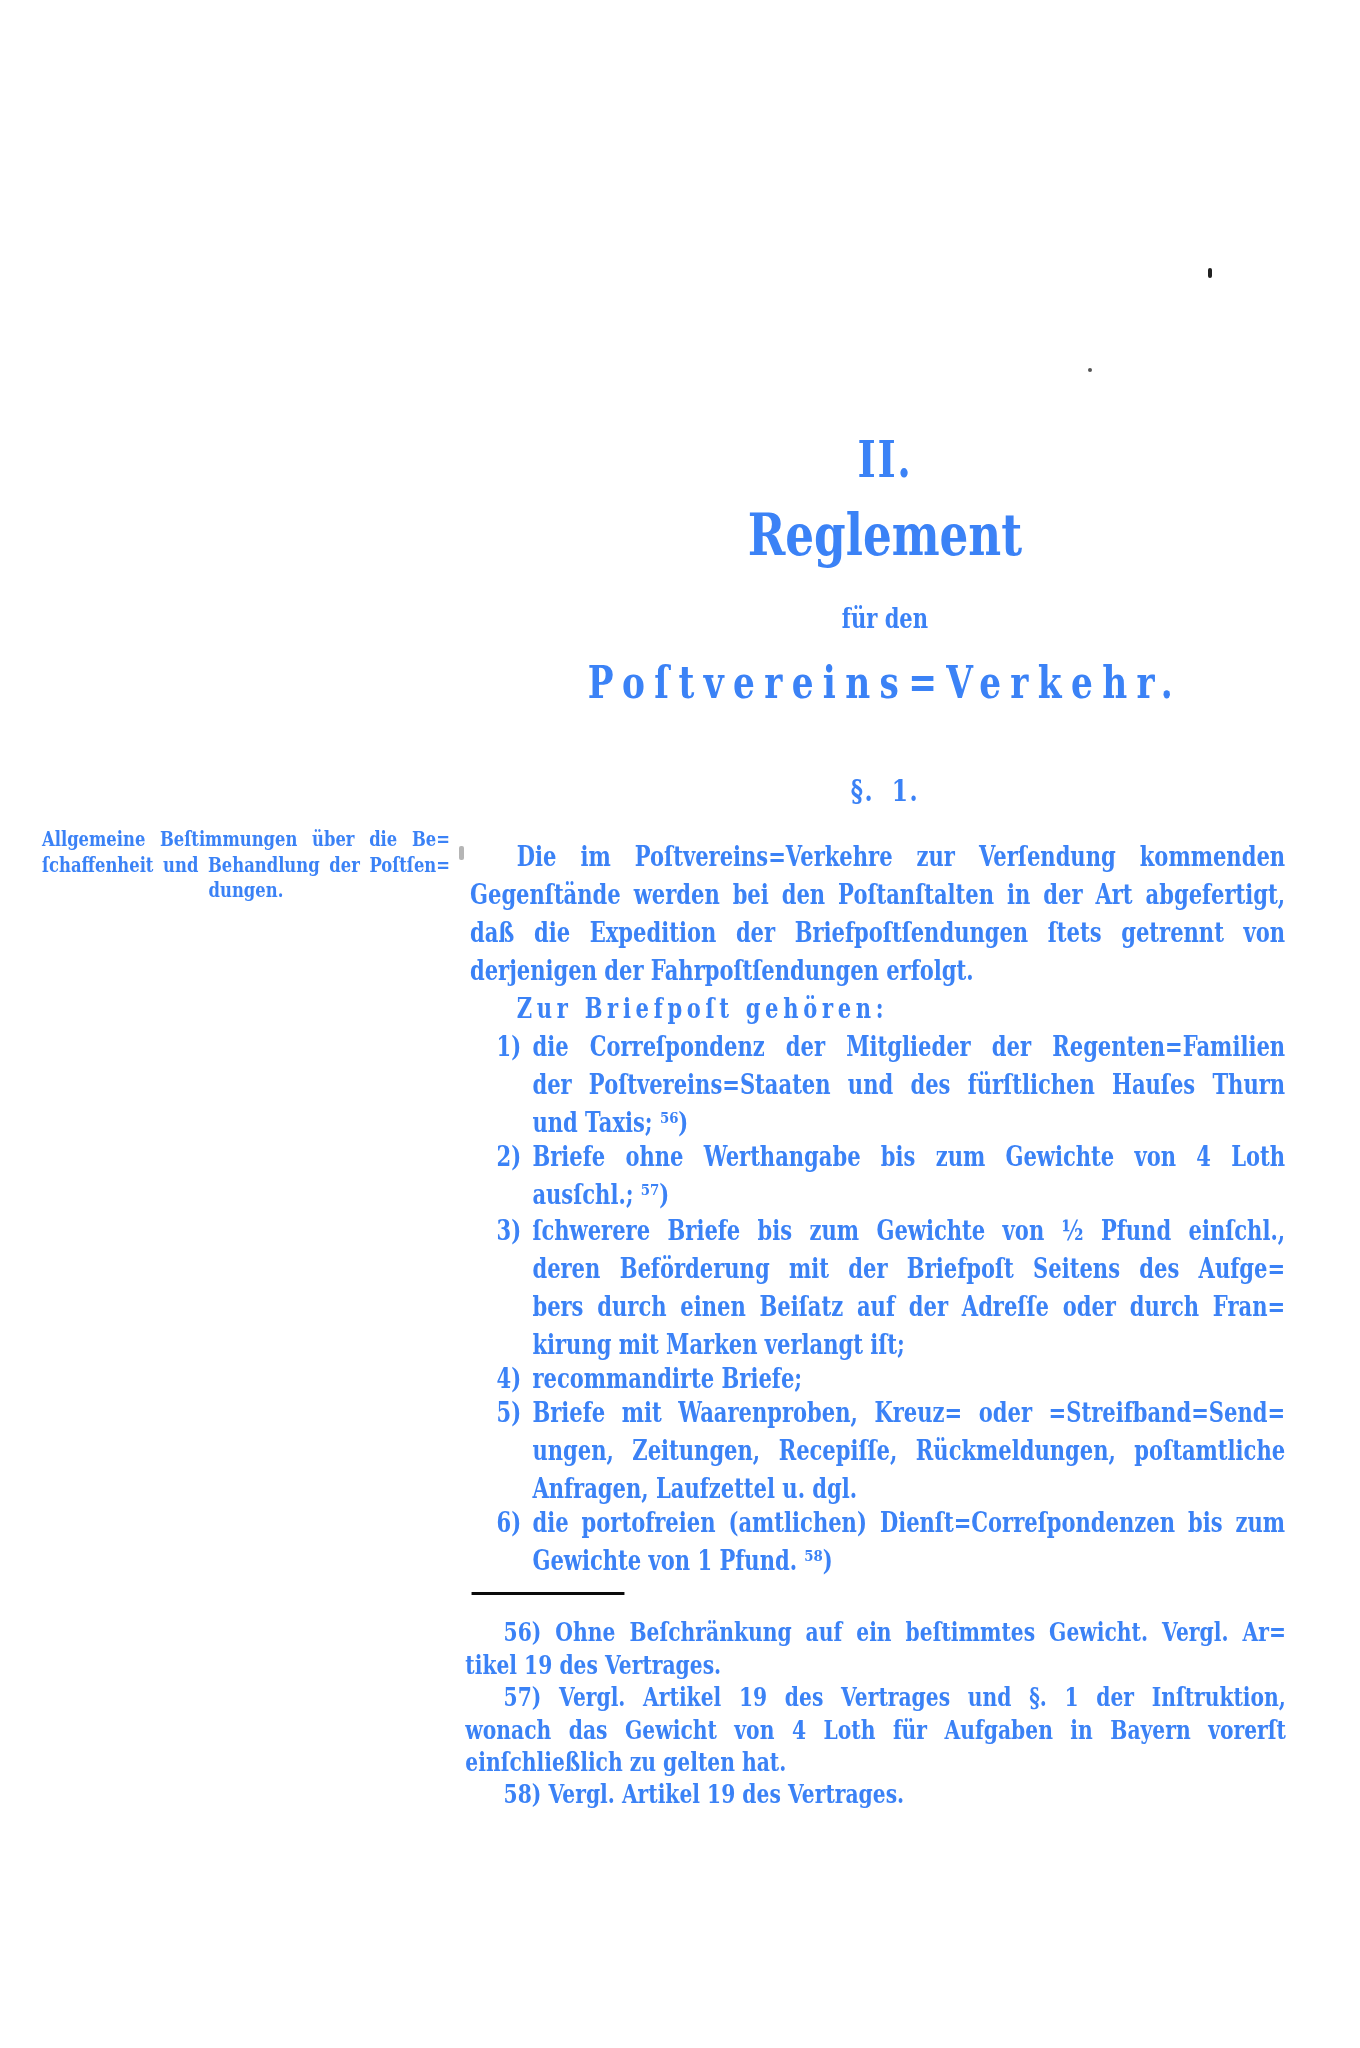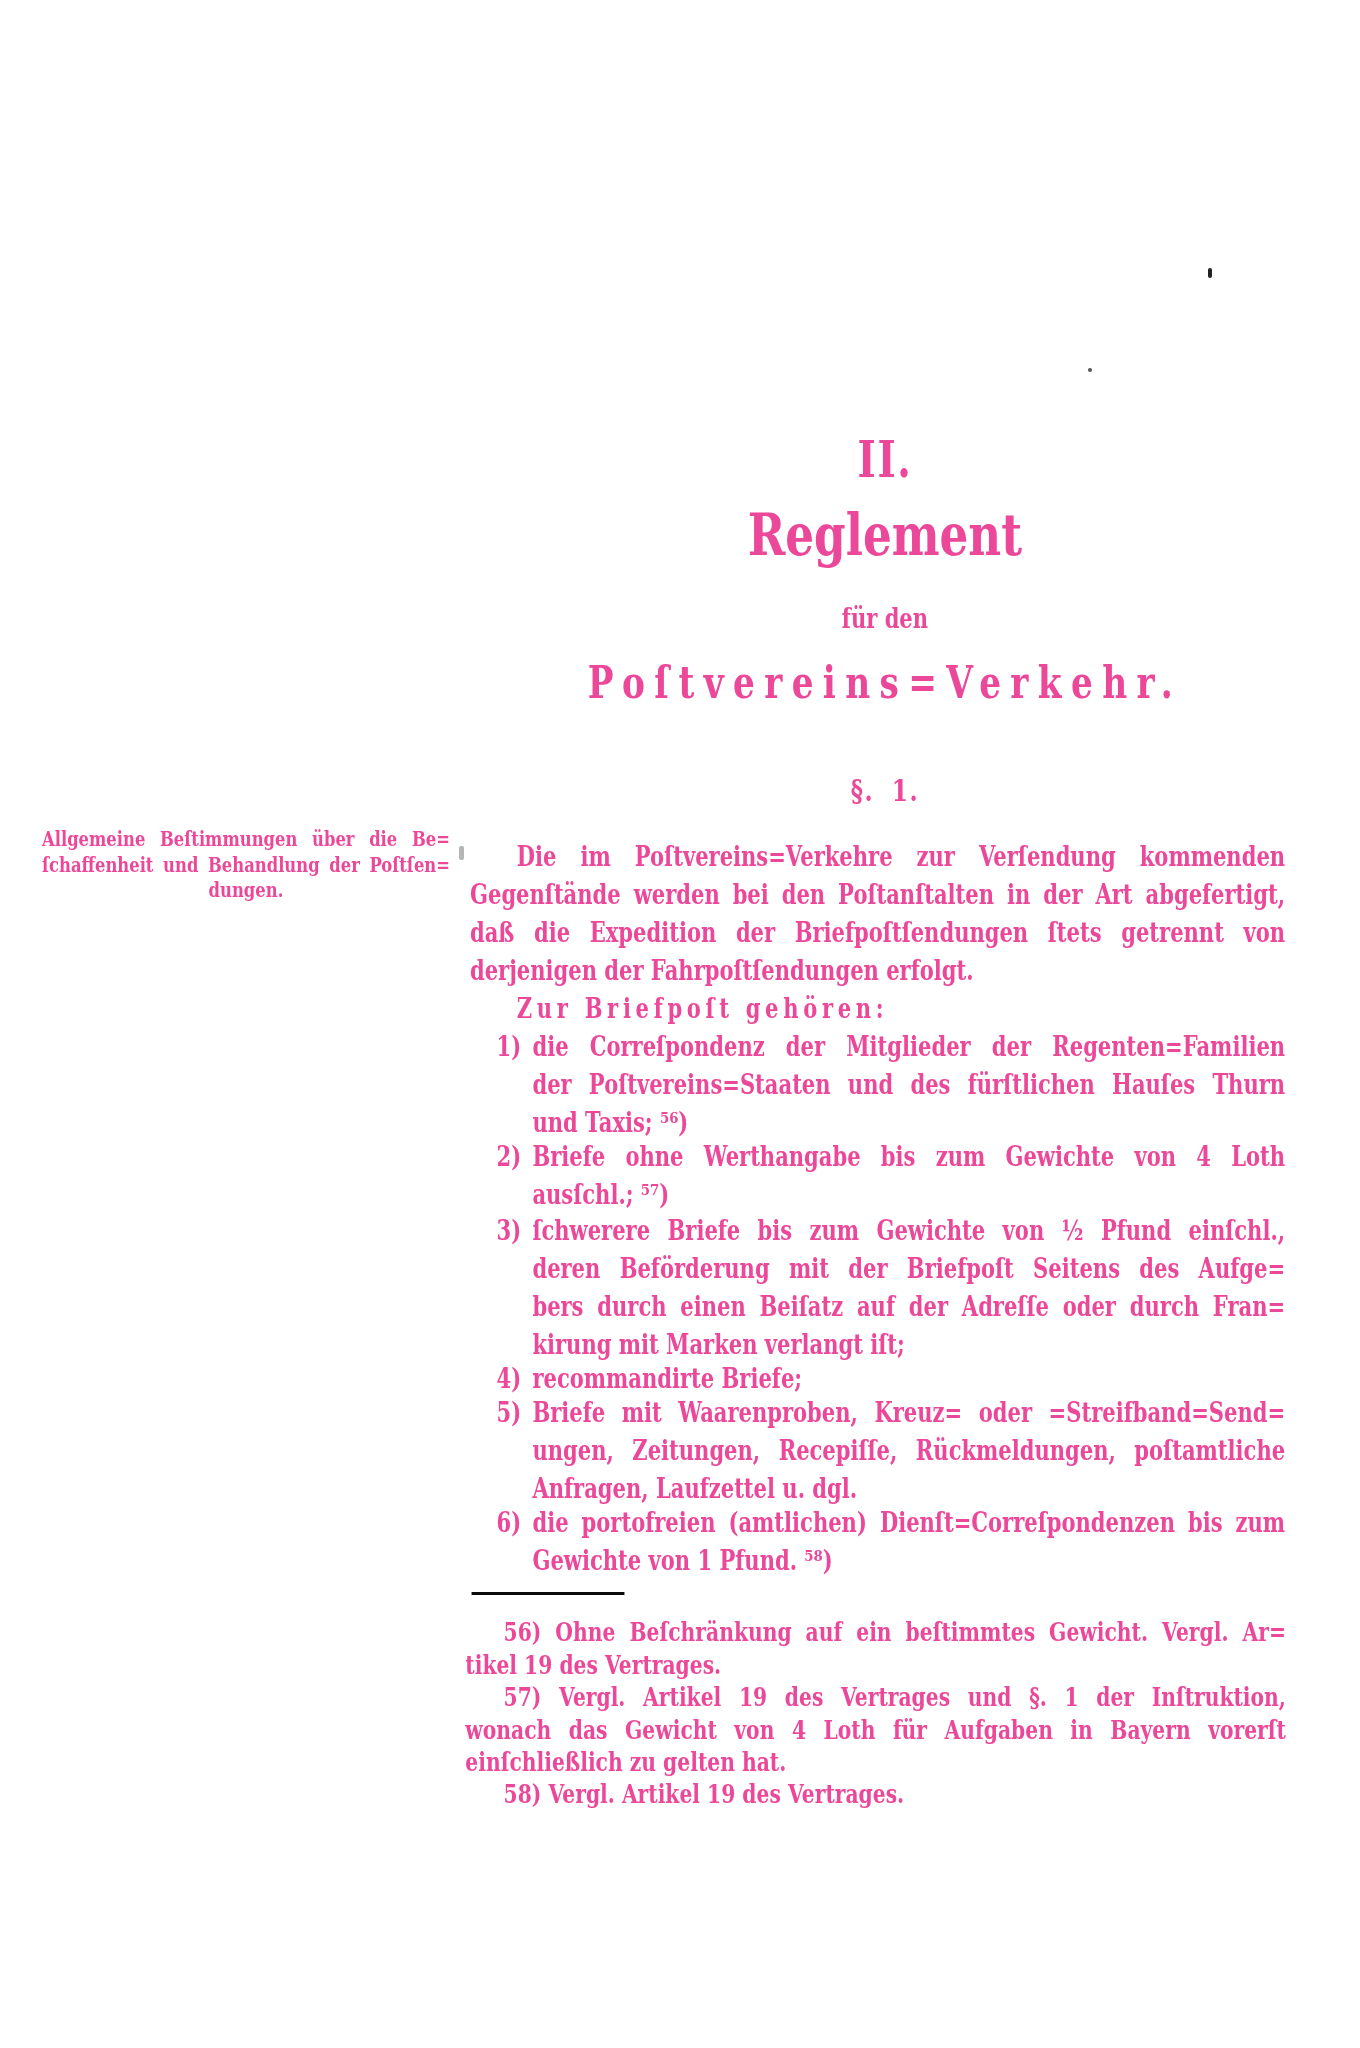--- a/index.html
+++ b/index.html
@@ -1,20 +1,20 @@
 <!DOCTYPE html>
 <html><head>
 <meta charset="utf-8">
 <style>
   html,body { margin:0; padding:0; background:#e8e8e8; }
   .page {
     position:relative; width:1360px; height:2048px; margin:0 auto;
     background:#ffffff; overflow:hidden;
     font-family:"DejaVu Serif","Liberation Serif",serif;
-    color:#ec4899; font-weight:700;
+    color:#3b82f6; font-weight:700;
   }
 
   
   .heading-block {
     position:absolute; left:470px; top:435px; width:1064px; height:420px;
     transform:scaleX(0.78); transform-origin:0 0; text-align:center;
   }
   .h-num    { position:absolute; left:0; right:0; top:0;   font-size:50px; line-height:50px; letter-spacing:2px; }
   .h-title  { position:absolute; left:0; right:0; top:70px;  font-size:58px; line-height:60px; }
   .h-sub    { position:absolute; left:0; right:0; top:170px; font-size:27px; line-height:27px; }

